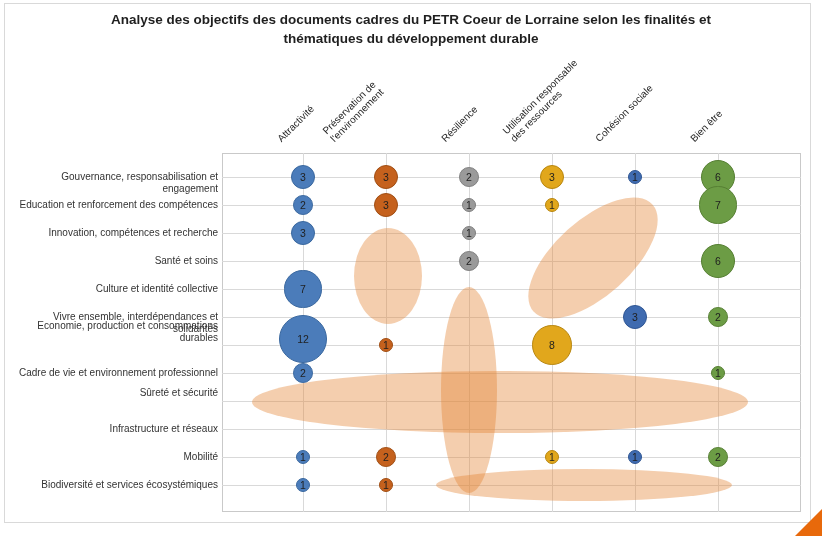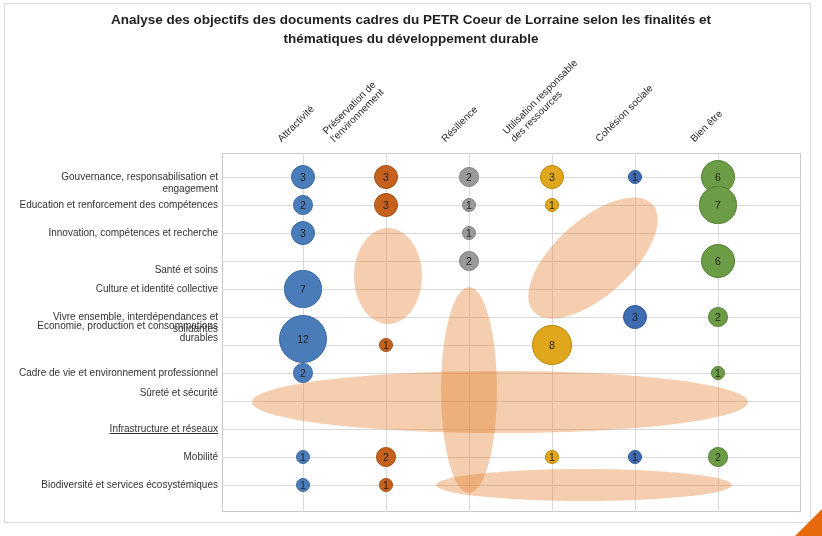--- a/index.html
+++ b/index.html
@@ -79,27 +79,27 @@
       <div class="bubble" style="left: 296px; top: 450px; width: 14px; height: 14px; background: rgb(75, 124, 186); border: 1px solid rgb(58, 104, 159);">1</div>
       <div class="bubble" style="left: 376.101px; top: 447.101px; width: 19.799px; height: 19.799px; background: rgb(197, 97, 29); border: 1px solid rgb(160, 78, 20);">2</div>
       <div class="bubble" style="left: 545px; top: 450px; width: 14px; height: 14px; background: rgb(225, 167, 28); border: 1px solid rgb(184, 134, 14);">1</div>
       <div class="bubble" style="left: 628px; top: 450px; width: 14px; height: 14px; background: rgb(63, 107, 176); border: 1px solid rgb(47, 86, 148);">1</div>
       <div class="bubble" style="left: 708.101px; top: 447.101px; width: 19.799px; height: 19.799px; background: rgb(108, 156, 69); border: 1px solid rgb(86, 127, 51);">2</div>
       <div class="bubble" style="left: 296px; top: 478px; width: 14px; height: 14px; background: rgb(75, 124, 186); border: 1px solid rgb(58, 104, 159);">1</div>
       <div class="bubble" style="left: 379px; top: 478px; width: 14px; height: 14px; background: rgb(197, 97, 29); border: 1px solid rgb(160, 78, 20);">1</div>
       <div class="row-label" style="left: 6px; top: 171px; width: 212px;">Gouvernance, responsabilisation et engagement</div>
       <div class="row-label" style="left: 6px; top: 199px; width: 212px;">Education et renforcement des compétences</div>
       <div class="row-label" style="left: 6px; top: 227px; width: 212px;">Innovation, compétences et recherche</div>
-      <div class="row-label" style="left: 6px; top: 264px; width: 212px;">Santé et soins</div>
+      <div class="row-label" style="left: 6px; top: 255px; width: 212px;">Santé et soins</div>
       <div class="row-label" style="left: 6px; top: 283px; width: 212px;">Culture et identité collective</div>
       <div class="row-label" style="left: 6px; top: 311px; width: 212px;">Vivre ensemble, interdépendances et solidarités</div>
       <div class="row-label" style="left: 6px; top: 320px; width: 212px;">Economie, production et consommations durables</div>
       <div class="row-label" style="left: 6px; top: 367px; width: 212px;">Cadre de vie et environnement professionnel</div>
       <div class="row-label" style="left: 6px; top: 387px; width: 212px;">Sûreté et sécurité</div>
-      <div class="row-label" style="left: 6px; top: 423px; width: 212px; text-decoration: underline;">Infrastructure et réseaux</div>
+      <div class="row-label" style="left: 6px; top: 423px; width: 212px;">Infrastructure et réseaux</div>
       <div class="row-label" style="left: 6px; top: 451px; width: 212px;">Mobilité</div>
       <div class="row-label" style="left: 6px; top: 479px; width: 212px;">Biodiversité et services écosystémiques</div>
       <div class="col-label" style="left: 283px; top: 133px;">Attractivité</div>
       <div class="col-label" style="left: 336px; top: 122px;">Préservation de
 l'environnement</div>
       <div class="col-label" style="left: 447px; top: 133px;">Résilience</div>
       <div class="col-label" style="left: 516px; top: 122px;">Utilisation responsable
 des ressources</div>
       <div class="col-label" style="left: 601px; top: 133px;">Cohésion sociale</div>
       <div class="col-label" style="left: 696px; top: 133px;">Bien être</div>

